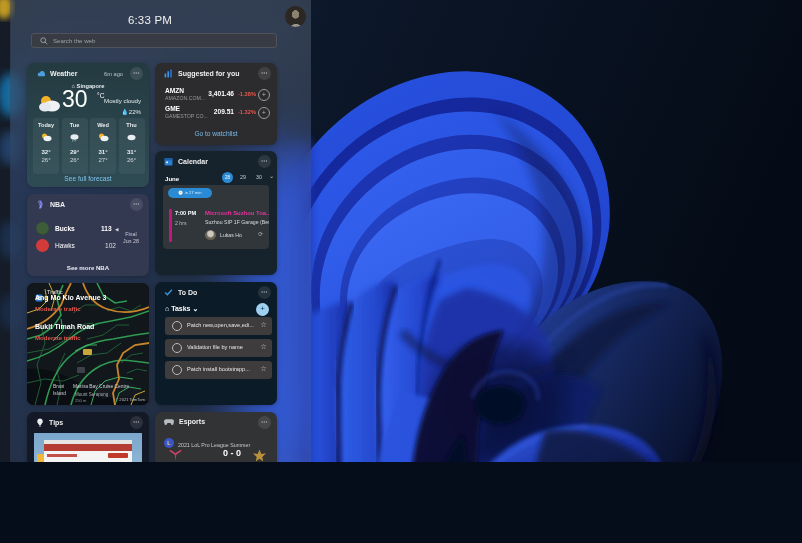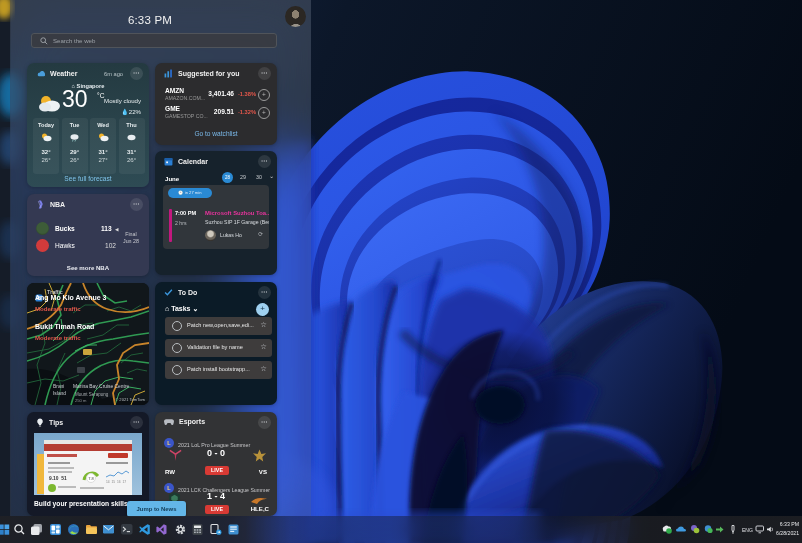--- a/index.html
+++ b/index.html
@@ -1,15 +1,15 @@
 <!DOCTYPE html>
 <html><head><meta charset="utf-8">
 <style>
 html,body{margin:0;padding:0;width:802px;height:543px;overflow:hidden;background:#060d1a;font-family:"Liberation Sans",sans-serif;}
-#stage{position:relative;width:802px;height:543px;overflow:hidden;}
+#stage{position:relative;width:802px;height:462px;overflow:hidden;}
 #wall{position:absolute;left:0;top:0;}
 
 #panel{position:absolute;left:10px;top:0;width:301px;height:516px;background:rgba(84,92,108,0.30);backdrop-filter:blur(26px) brightness(1.15) saturate(1.12);}
 #ptime{position:absolute;left:21px;top:14px;width:238px;text-align:center;color:#f2f2f2;font-size:11.5px;font-weight:400;letter-spacing:.2px;}
 #avatar{position:absolute;left:275px;top:6px;width:21px;height:21px;border-radius:50%;background:radial-gradient(ellipse 7px 8px at 50% 40%,#8d8170 0 50%,rgba(0,0,0,0) 55%),radial-gradient(ellipse 9px 5px at 52% 100%,#9a948a 0 55%,rgba(0,0,0,0) 60%),#2b2723;}
 #search{position:absolute;left:21px;top:33px;width:236px;height:13px;background:rgba(56,60,66,0.92);border:1px solid #50545a;border-radius:3px;color:#9da1a7;font-size:6.1px;line-height:13px;padding-left:8px;}
 #search svg{vertical-align:-2px;margin-right:5px;}
 .card{position:absolute;border-radius:7px;color:#fff;overflow:hidden;box-shadow:0 1px 4px rgba(0,0,0,0.25);}
 .hdr{position:absolute;left:9px;top:6px;font-size:7.0px;font-weight:700;color:#f0f0f0;}
 .hdr .hic{display:inline-block;vertical-align:-2px;margin-right:5px;}
@@ -440,21 +440,21 @@
 <div class="card" id="es" style="left:145px;top:412px;width:122px;height:104px;background:#323335;">
   <div class="hdr"><span class="hic"><svg width="10" height="8" viewBox="0 0 18 12">
               <path d="M4 1h10a4 4 0 013.8 5l-1 4a2 2 0 01-3.6.6L11.6 8H6.4L4.8 10.6A2 2 0 011.2 10l-1-4A4 4 0 014 1z" fill="#b8bcc2"></path>
             </svg></span>Esports</div>
   <div class="dots">⋯</div>
   <div class="esrow" style="top:21px;"><span style="display:inline-block;width:10px;height:10px;border-radius:50%;background:#3a55c8;color:#ffd76e;font-size:5.5px;text-align:center;line-height:10px;font-weight:700;vertical-align:middle;">L</span><span style="font-size:5.3px;color:#c8c8ca;margin-left:4px;">2021 LoL Pro League Summer</span></div>
   <div class="abs" style="left:13px;top:36px;"><svg width="15" height="13" viewBox="0 0 16 13">
             <path d="M1 2l6 3 1 7 1-7 6-3-7 3z" fill="#c2385a"></path>
             <path d="M2 1l6 4M14 1L8 5" stroke="#d04668" stroke-width="1.5"></path>
           </svg></div>
-  <div class="abs" style="left:0;top:36px;width:122px;text-align:center;font-size:9px;font-weight:700;">0 - 0</div>
+  <div class="abs" style="left:16px;top:36px;width:122px;text-align:center;font-size:9px;font-weight:700;">0 - 0</div>
   <div class="abs" style="right:11px;top:36px;"><svg width="13" height="13" viewBox="0 0 14 13">
             <path d="M7 0l2 5 5-1-4 4 1 5-4-3-4 3 1-5-4-4 5 1z" fill="#b8923a"></path>
           </svg></div>
   <div class="abs" style="left:10px;top:56px;font-size:6.1px;font-weight:700;">RW</div>
   <div class="live" style="top:54px;">LIVE</div>
   <div class="abs" style="right:10px;top:56px;font-size:6.1px;font-weight:700;">VS</div>
   <div class="esrow" style="top:66px;" id="esr2"><span style="display:inline-block;width:10px;height:10px;border-radius:50%;background:#3a55c8;color:#ffd76e;font-size:5.5px;text-align:center;line-height:10px;font-weight:700;vertical-align:middle;">L</span><span style="font-size:5.2px;color:#c8c8ca;margin-left:4px;">2021 LCK Challengers League Summer</span></div>
   <div class="abs" style="left:13px;top:79px;"><svg width="13" height="13" viewBox="0 0 14 14">
             <path d="M7 0l6 3v5l-6 6-6-6V3z" fill="#1d3a30"></path>
             <path d="M7 3l3.5 2v3L7 11.5 3.5 8V5z" fill="#3a7a5c"></path>

